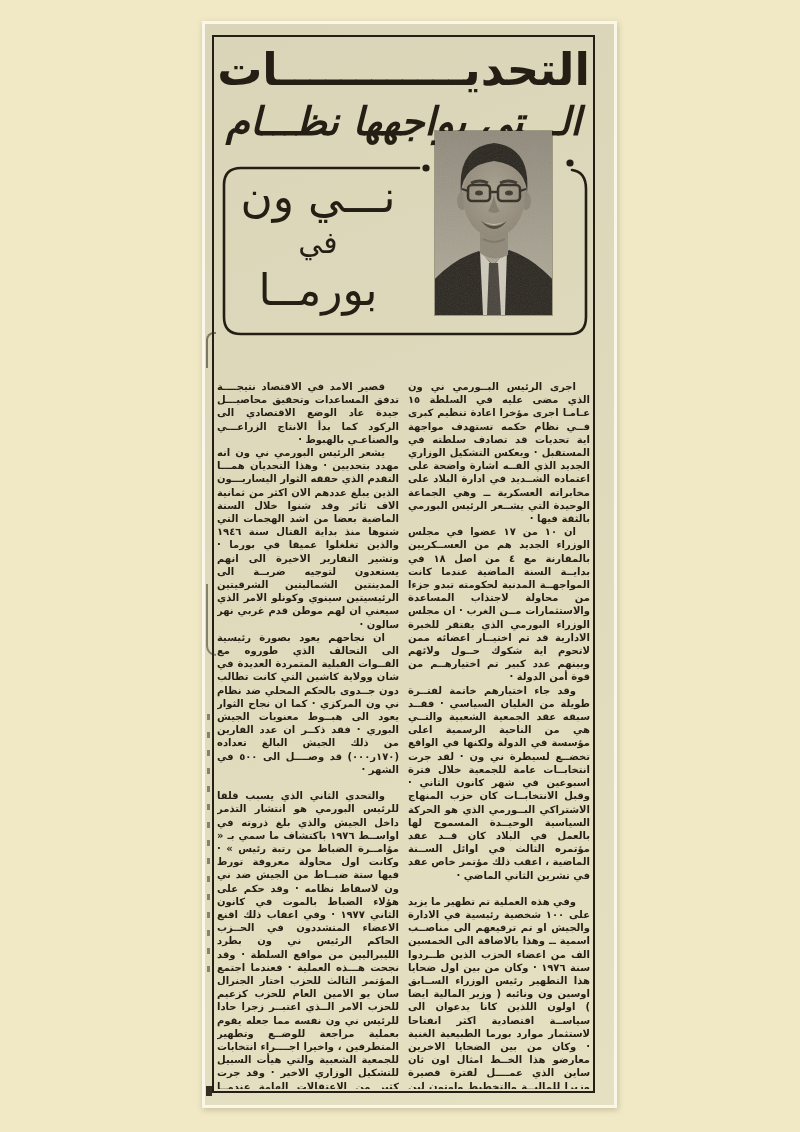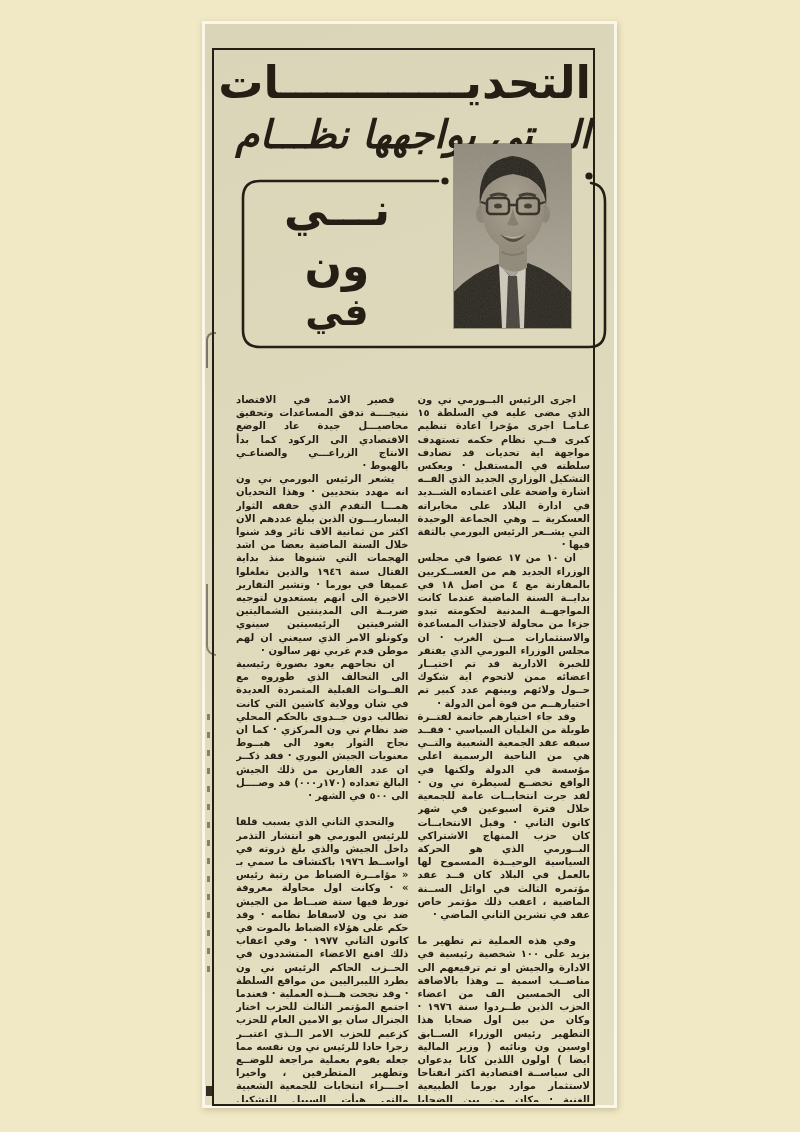--- a/index.html
+++ b/index.html
@@ -2,32 +2,32 @@
 <html lang="ar"><head>
 <meta charset="utf-8">
 <style>
   html,body{margin:0;padding:0;width:800px;height:1132px;overflow:hidden;
     font-family:"DejaVu Sans",sans-serif;}
   .desk{position:relative;width:800px;height:1132px;background:#f1e8c5;}
   .clipping{position:absolute;left:202px;top:21px;width:409px;height:1081px;
     background:linear-gradient(160deg,#dad5b8 0%,#e0dbbd 55%,#e5e0c1 100%);
     border:3px solid #faf6e8;box-sizing:content-box;
     box-shadow:1px 2px 6px rgba(80,70,40,.25);}
-  .frame{position:absolute;left:7px;top:24px;width:383px;height:1058px;
-    border:2px solid #241f15;box-sizing:border-box;color:#241e14;padding-left:19px;}
+  .frame{position:absolute;left:7px;top:11px;width:383px;height:1058px;
+    border:2px solid #241f15;box-sizing:border-box;color:#241e14;}
   .hl1{margin:6px 2px 0 2px;font-size:45px;line-height:54px;font-weight:bold;
     text-align:center;direction:rtl;white-space:nowrap;letter-spacing:-1px;}
   .hl2{margin:0 2px;font-size:39px;line-height:50px;font-weight:bold;
     text-align:center;direction:rtl;white-space:nowrap;letter-spacing:-1px;font-style:italic;}
   .title-area{position:relative;height:200px;margin:0;}
   .titlebox{position:absolute;left:0;top:0;}
   .title-text{position:absolute;left:14px;top:22px;width:180px;text-align:center;
-    direction:rtl;font-weight:bold;}
+    direction:rtl;font-weight:normal;}
   .t1{font-size:44px;line-height:56px;}
-  .t2{font-size:38px;line-height:36px;}
+  .t2{font-size:30px;line-height:36px;}
   .t3{font-size:44px;line-height:58px;}
   .photo{position:absolute;left:221px;top:-16px;width:117px;height:184px;
     box-shadow:0 0 0 1px rgba(40,36,26,.35);}
   .photo svg{display:block;}
   .columns{direction:rtl;display:flex;gap:9px;margin-top:6px;padding:0 3px;
     height:736px;overflow:hidden;}
   .col{flex:1 1 0;font-size:10px;line-height:13.2px;font-weight:bold;
     text-align:justify;overflow:hidden;margin-top:27px;}
   .col p{margin:0;text-indent:14px;}
   .col p.gap{margin-top:13px;}
@@ -57,20 +57,21 @@
       <div class="title-area">
         <svg class="titlebox" width="379" height="200" viewBox="0 0 379 200">
           <path d="M205,21 H27 Q10,21 10,38 V170 Q10,187 27,187 H356 Q372,187 372,170 V42 Q372,25 358,23" fill="none" stroke="#241f15" stroke-width="2.6" stroke-linecap="round"></path>
           <circle cx="212" cy="21" r="3.6" fill="#241f15"></circle>
           <circle cx="356" cy="16" r="3.6" fill="#241f15"></circle>
         </svg>
 
         <div class="title-text">
           <div class="t1">نـــي ون</div>
           <div class="t2">في</div>
+          <div class="t3">بورمــا</div>
         </div>
 
         <div class="photo">
           <svg width="117" height="184" viewBox="0 0 117 184">
             <defs>
               <linearGradient id="pbg" x1="0" y1="0" x2="0" y2="1">
                 <stop offset="0" stop-color="#8f897b"></stop>
                 <stop offset="0.55" stop-color="#a39d8d"></stop>
                 <stop offset="1" stop-color="#b3ad9c"></stop>
               </linearGradient>

